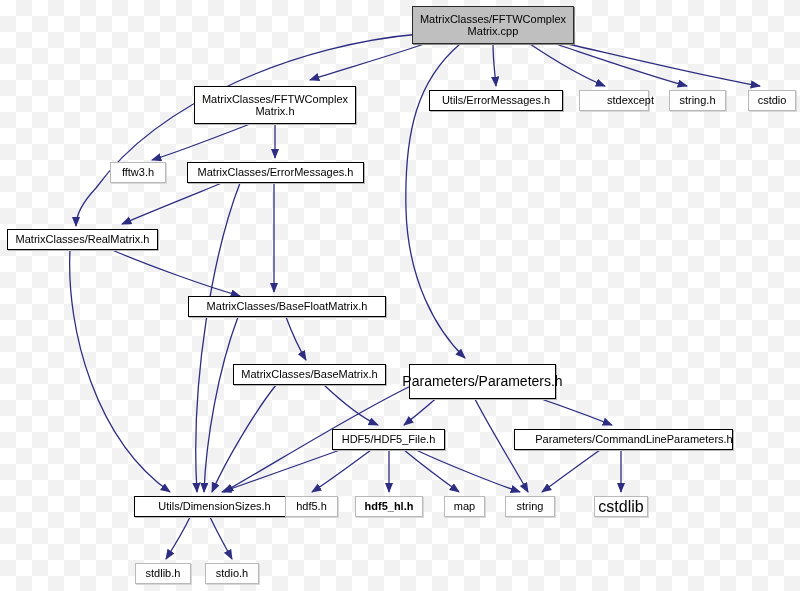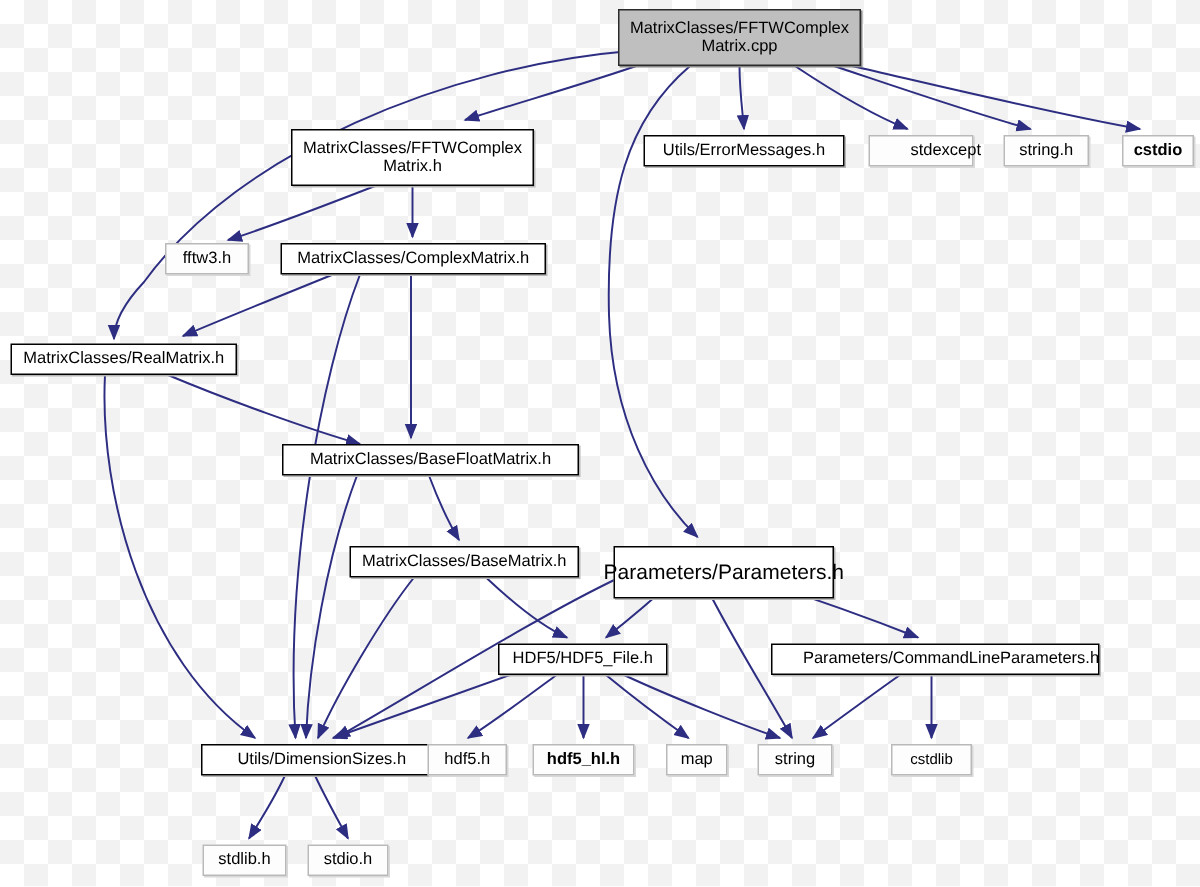--- a/index.html
+++ b/index.html
@@ -104,31 +104,31 @@
       </g>
   </svg>
   <div id="node-layer">
       <div class="node-box kind-root" style="left: 412px; top: 6px; width: 162px; height: 38px; font-size: 11px;"><span class="node-label">MatrixClasses/FFTWComplex
 Matrix.cpp</span></div>
       <div class="node-box kind-project" style="left: 194px; top: 86px; width: 162px; height: 38px; font-size: 11px;"><span class="node-label">MatrixClasses/FFTWComplex
 Matrix.h</span></div>
       <div class="node-box kind-project" style="left: 429px; top: 90px; width: 134px; height: 21px; font-size: 11px;"><span class="node-label">Utils/ErrorMessages.h</span></div>
       <div class="node-box kind-system" style="left: 579px; top: 90px; width: 70px; height: 21px; font-size: 11px; padding-left: 33px;"><span class="node-label">stdexcept</span></div>
       <div class="node-box kind-system" style="left: 669px; top: 90px; width: 57px; height: 21px; font-size: 11px;"><span class="node-label">string.h</span></div>
-      <div class="node-box kind-system" style="left: 748px; top: 90px; width: 48px; height: 21px; font-size: 11px; font-weight: bold;"><span class="node-label">cstdio</span></div>
+      <div class="node-box kind-system" style="left: 748px; top: 90px; width: 48px; height: 21px; font-size: 11px;"><span class="node-label">cstdio</span></div>
       <div class="node-box kind-system" style="left: 110px; top: 162px; width: 56px; height: 21px; font-size: 11px;"><span class="node-label">fftw3.h</span></div>
-      <div class="node-box kind-project" style="left: 187px; top: 162px; width: 177px; height: 21px; font-size: 11px;"><span class="node-label">MatrixClasses/ComplexMatrix.h</span></div>
+      <div class="node-box kind-project" style="left: 187px; top: 162px; width: 177px; height: 21px; font-size: 11px;"><span class="node-label">MatrixClasses/ErrorMessages.h</span></div>
       <div class="node-box kind-project" style="left: 7px; top: 229px; width: 151px; height: 21px; font-size: 11px;"><span class="node-label">MatrixClasses/RealMatrix.h</span></div>
       <div class="node-box kind-project" style="left: 188px; top: 296px; width: 198px; height: 21px; font-size: 11px;"><span class="node-label">MatrixClasses/BaseFloatMatrix.h</span></div>
       <div class="node-box kind-project" style="left: 233px; top: 364px; width: 153px; height: 21px; font-size: 11px;"><span class="node-label">MatrixClasses/BaseMatrix.h</span></div>
       <div class="node-box kind-project" style="left: 409px; top: 364px; width: 147px; height: 35px; font-size: 14px;"><span class="node-label">Parameters/Parameters.h</span></div>
       <div class="node-box kind-project" style="left: 332px; top: 429px; width: 113px; height: 21px; font-size: 11px;"><span class="node-label">HDF5/HDF5_File.h</span></div>
       <div class="node-box kind-project" style="left: 514px; top: 429px; width: 219px; height: 21px; font-size: 11px; padding-left: 21px;"><span class="node-label">Parameters/CommandLineParameters.h</span></div>
       <div class="node-box kind-project" style="left: 134px; top: 496px; width: 161px; height: 21px; font-size: 11px;"><span class="node-label">Utils/DimensionSizes.h</span></div>
       <div class="node-box kind-system" style="left: 285px; top: 496px; width: 53px; height: 21px; font-size: 11px;"><span class="node-label">hdf5.h</span></div>
       <div class="node-box kind-system" style="left: 355px; top: 496px; width: 68px; height: 21px; font-size: 11px; font-weight: bold;"><span class="node-label">hdf5_hl.h</span></div>
       <div class="node-box kind-system" style="left: 444px; top: 496px; width: 41px; height: 21px; font-size: 11px;"><span class="node-label">map</span></div>
       <div class="node-box kind-system" style="left: 505px; top: 496px; width: 50px; height: 21px; font-size: 11px;"><span class="node-label">string</span></div>
-      <div class="node-box kind-system" style="left: 594px; top: 496px; width: 54px; height: 21px; font-size: 10px;"><span class="node-label">cstdlib</span></div>
+      <div class="node-box kind-system" style="left: 594px; top: 496px; width: 54px; height: 21px; font-size: 16px;"><span class="node-label">cstdlib</span></div>
       <div class="node-box kind-system" style="left: 135px; top: 563px; width: 56px; height: 21px; font-size: 11px;"><span class="node-label">stdlib.h</span></div>
       <div class="node-box kind-system" style="left: 205px; top: 563px; width: 54px; height: 21px; font-size: 11px;"><span class="node-label">stdio.h</span></div>
     </div>
 </div>
 
 </body></html>

